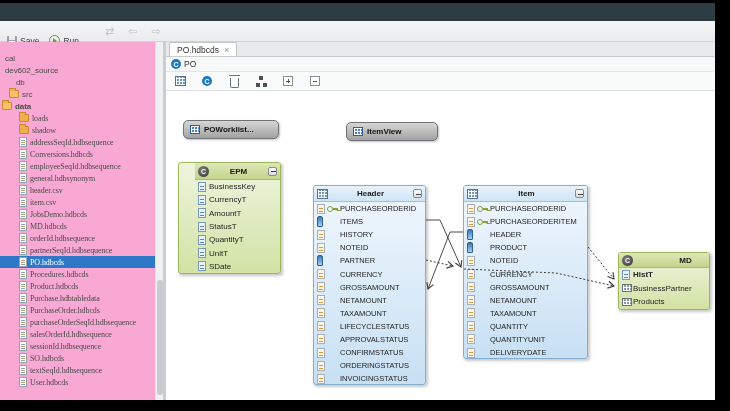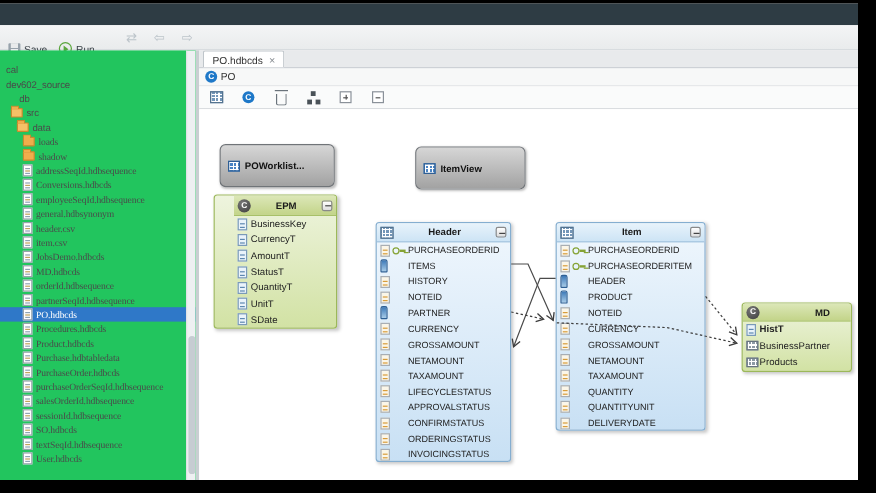--- a/index.html
+++ b/index.html
@@ -21,26 +21,26 @@
   .save-glyph::before{content:"";position:absolute;left:2px;top:0;width:6px;height:4px;background:#e9ebec;}
   .save-glyph::after{content:"";position:absolute;left:2px;bottom:1px;width:6px;height:4px;background:#fff;}
   .run-glyph{width:11px;height:11px;border:1.5px solid #5aa63c;border-radius:50%;position:relative;}
   .run-glyph::after{content:"";position:absolute;left:3px;top:2px;border-left:4px solid #5aa63c;
     border-top:3px solid transparent;border-bottom:3px solid transparent;}
 
   
   .body{flex:1;display:flex;min-height:0;}
 
   
-  .sidebar{width:163px;background:#22c55e;position:relative;overflow:hidden;flex:0 0 auto;padding-top:10px;}
+  .sidebar{width:163px;background:#f9a8d4;position:relative;overflow:hidden;flex:0 0 auto;padding-top:10px;}
   .tree-row{height:12px;display:flex;align-items:center;gap:3px;font-size:8px;letter-spacing:-0.1px;
     color:#4a4a4a;white-space:nowrap;cursor:default;}
   .tree-row.sel{background:#2f78c8;color:#fff;}
   .ind-0{padding-left:2px;}.ind-1{padding-left:13px;}.ind-2{padding-left:9px;}
-  .ind-3{padding-left:14px;}.ind-4{padding-left:19px;font-family:Liberation Serif, serif;}
+  .ind-3{padding-left:2px;font-weight:bold;}.ind-4{padding-left:19px;font-family:Liberation Serif, serif;}
   .ti-icon{flex:0 0 auto;display:inline-block;}
   .ic-none{width:0;height:0;}
   .ic-folder,.ic-folder-open{width:10px;height:8px;background:#f0ad4c;border:1px solid #c98a2e;border-radius:1px;position:relative;}
   .ic-folder::before,.ic-folder-open::before{content:"";position:absolute;left:-1px;top:-3px;width:5px;height:2px;
     background:#f0ad4c;border:1px solid #c98a2e;border-bottom:none;border-radius:1px 1px 0 0;}
   .ic-folder-open{background:#f6c167;}
   .ic-file{width:8px;height:10px;background:#fff;border:1px solid #97a3ac;position:relative;}
   .ic-file::after{content:"";position:absolute;left:1px;top:2px;width:4px;height:1px;background:#8fa3b5;
     box-shadow:0 2px 0 #c2a35a,0 4px 0 #8fa3b5;}
   .tree-scroll{position:absolute;right:0;top:0;bottom:0;width:8px;background:#eef0f2;border-left:1px solid #dfe2e5;}
@@ -70,21 +70,21 @@
   .hier-ico{width:11px;height:11px;position:relative;}
   .hier-ico::before{content:"";position:absolute;left:3px;top:0;width:4px;height:4px;background:#4a5258;}
   .hier-ico::after{content:"";position:absolute;left:0;bottom:0;width:4px;height:4px;background:#4a5258;box-shadow:7px 0 0 #4a5258;}
   .plusbox,.minusbox{width:10px;height:10px;border:1px solid #8a9199;background:#fff;position:relative;}
   .plusbox::before{content:"";position:absolute;left:2px;top:3.5px;width:4px;height:1px;background:#555;}
   .plusbox.plus::after{content:"";position:absolute;left:3.5px;top:2px;width:1px;height:4px;background:#555;}
 
   
   .canvas{flex:1;position:relative;background:#fff;overflow:hidden;}
 
-  .viewbox{position:absolute;height:36px;border:1px solid #707478;border-radius:5px;
+  .viewbox{position:absolute;height:19px;border:1px solid #707478;border-radius:5px;
     background:linear-gradient(#d6d6d6,#a2a2a2);display:flex;align-items:center;gap:4px;padding:0 6px;
     font-size:8px;font-weight:bold;color:#111;box-shadow:1px 1px 2px rgba(0,0,0,.25);cursor:move;}
 
   .entity{position:absolute;border-radius:3px;box-shadow:1.5px 1.5px 3px rgba(0,0,0,.22);overflow:hidden;cursor:move;}
   .ent-head{display:flex;align-items:center;padding:0 3px;gap:3px;}
   .ent-title{flex:1;text-align:center;font-size:8px;font-weight:bold;color:#1a1a1a;}
   .minus-btn{width:9px;height:9px;border:1px solid #8a8a8a;border-radius:2px;background:linear-gradient(#fff,#ddd);
     position:relative;cursor:pointer;flex:0 0 auto;}
   .minus-btn::after{content:"";position:absolute;left:1.5px;top:3.5px;width:5px;height:1px;background:#444;}
   .ctx-dark{width:11px;height:11px;border-radius:50%;background:radial-gradient(circle at 35% 30%,#777,#3c3c3c);

